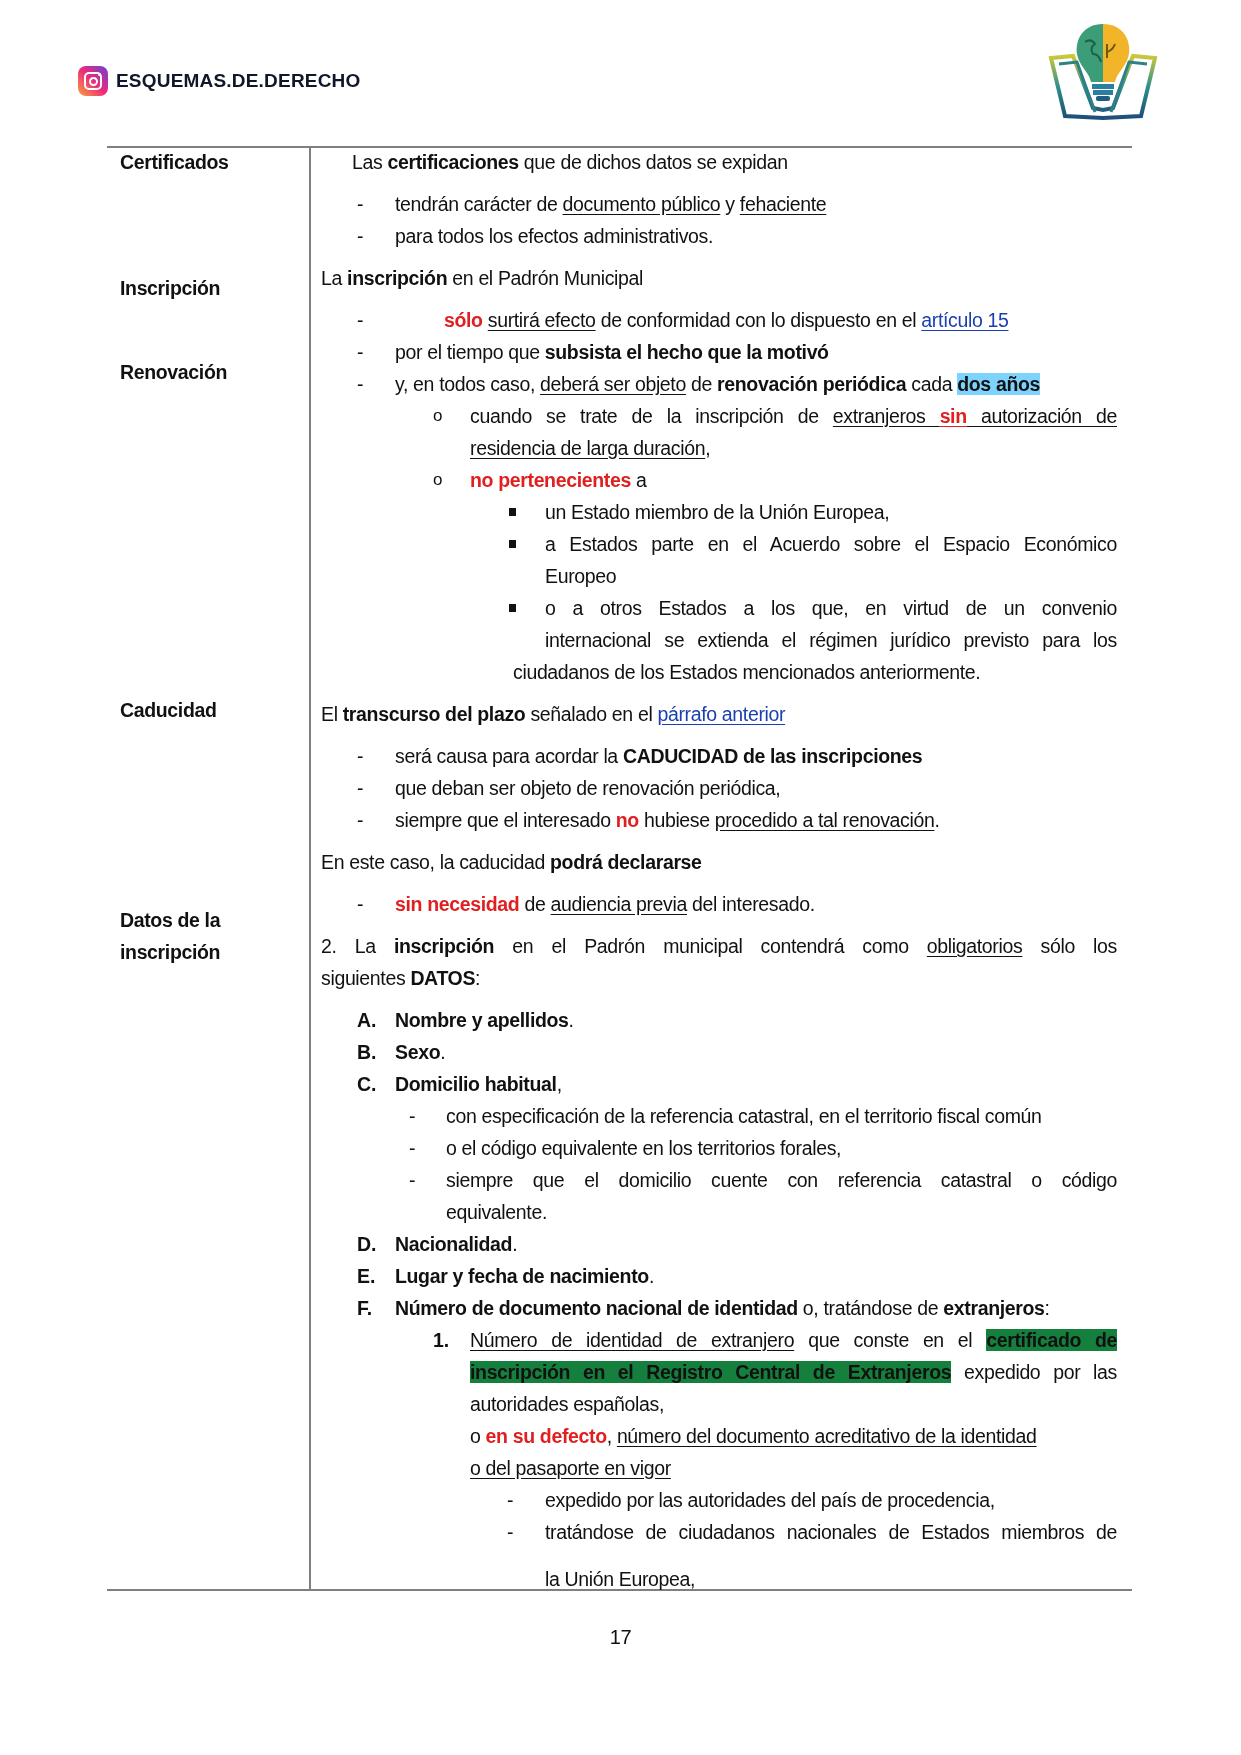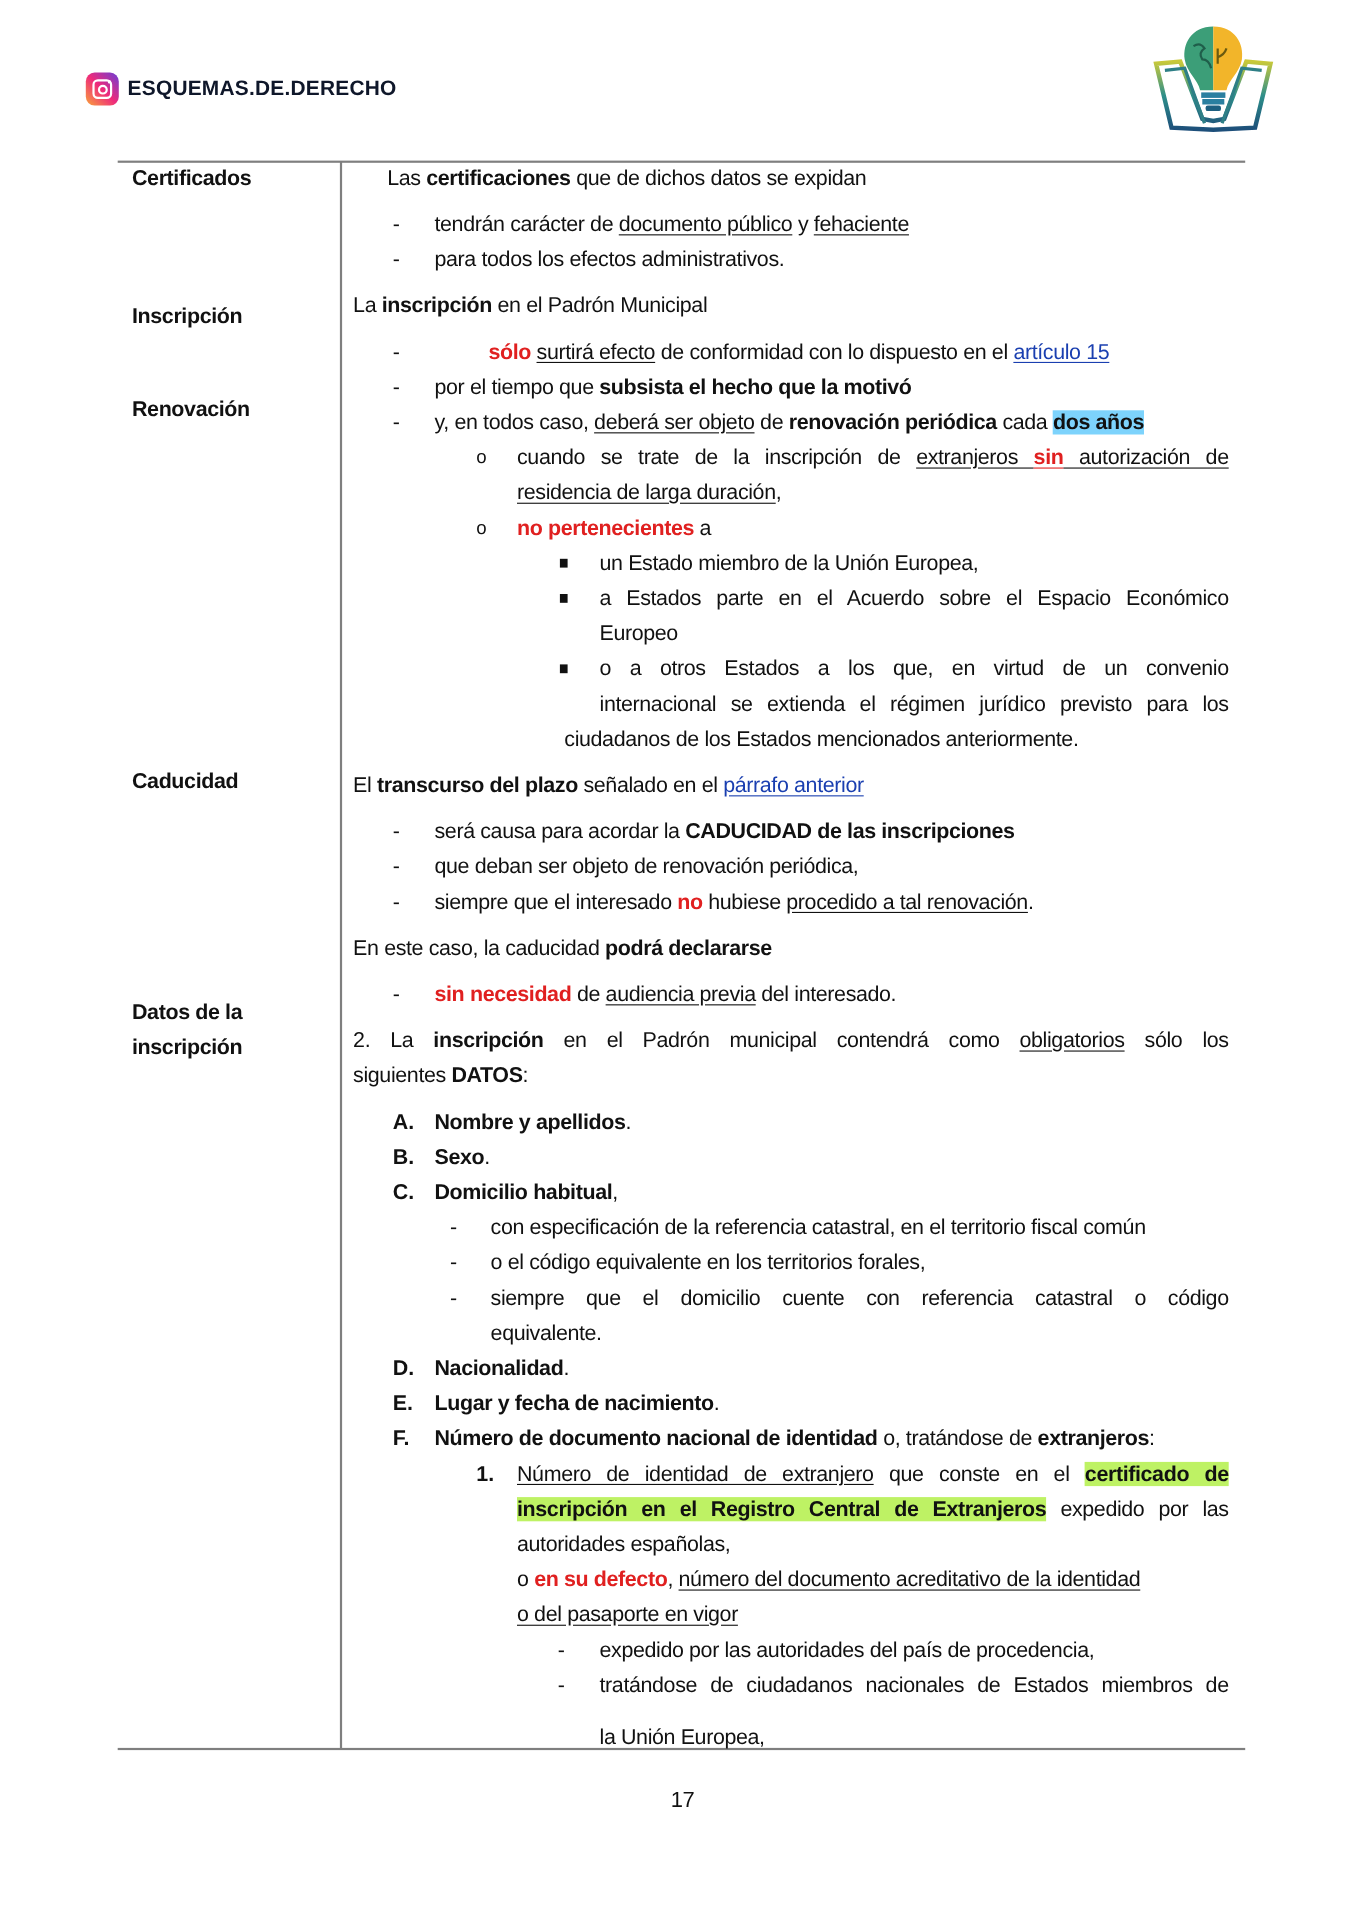--- a/index.html
+++ b/index.html
@@ -20,21 +20,21 @@
 
   .rule { position: absolute; background: #7f7f7f; }
   .txt { position: absolute; font-size: 19.5px; line-height: 32px; white-space: nowrap; letter-spacing: -0.35px; }
   .lbl { left: 120px; font-weight: bold; font-size: 19.5px; }
   .j { white-space: normal; text-align: justify; text-align-last: justify; }
   b { font-weight: bold; }
   .u { text-decoration: underline; text-underline-offset: 3px; }
   .red { color: #e02020; font-weight: bold; }
   .link { color: #1a3fb0; text-decoration: underline; text-underline-offset: 3px; }
   .hl-y { background: #7dd3fc; }
-  .hl-g { background: #bef264; }
+  .hl-g { background: #15803d; }
   .dash { position: absolute; font-size: 19.5px; line-height: 32px; }
   .circ { position: absolute; font-size: 17px; line-height: 32px; }
   .sq { position: absolute; width: 7px; height: 8px; background: #111; }
   .letter { position: absolute; font-weight: bold; font-size: 19.5px; line-height: 32px; }
   .pnum { left: 0; width: 1241px; text-align: center; top: 1621px; font-size: 20px; line-height: 32px; }
 </style>
 </head>
 <body>
 
 <div class="abs brand">

